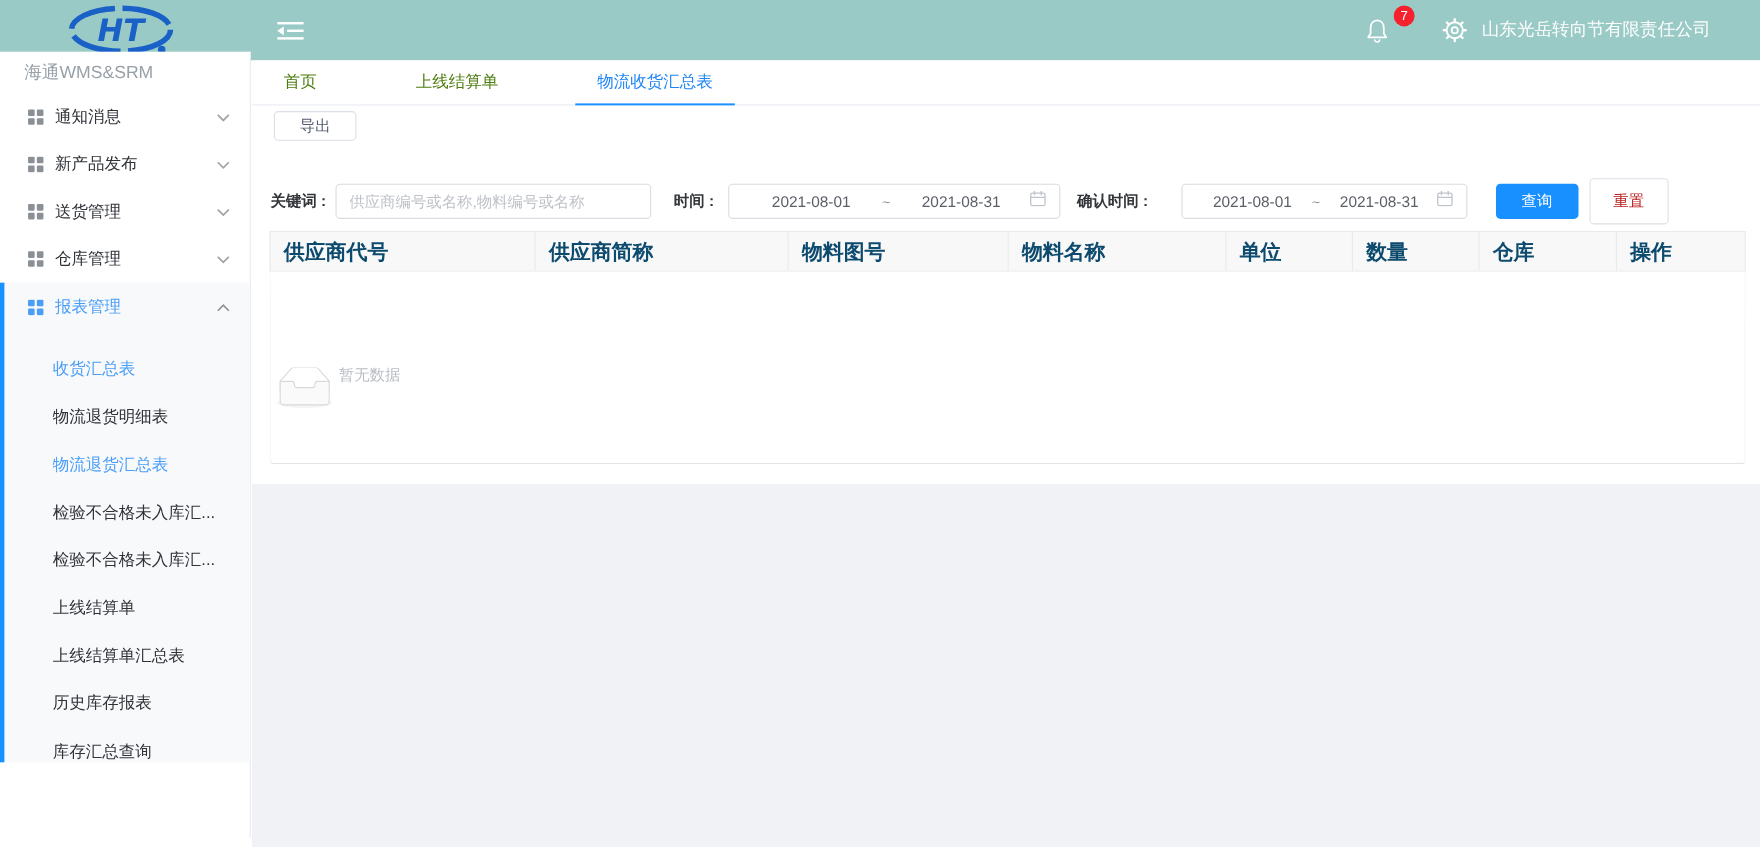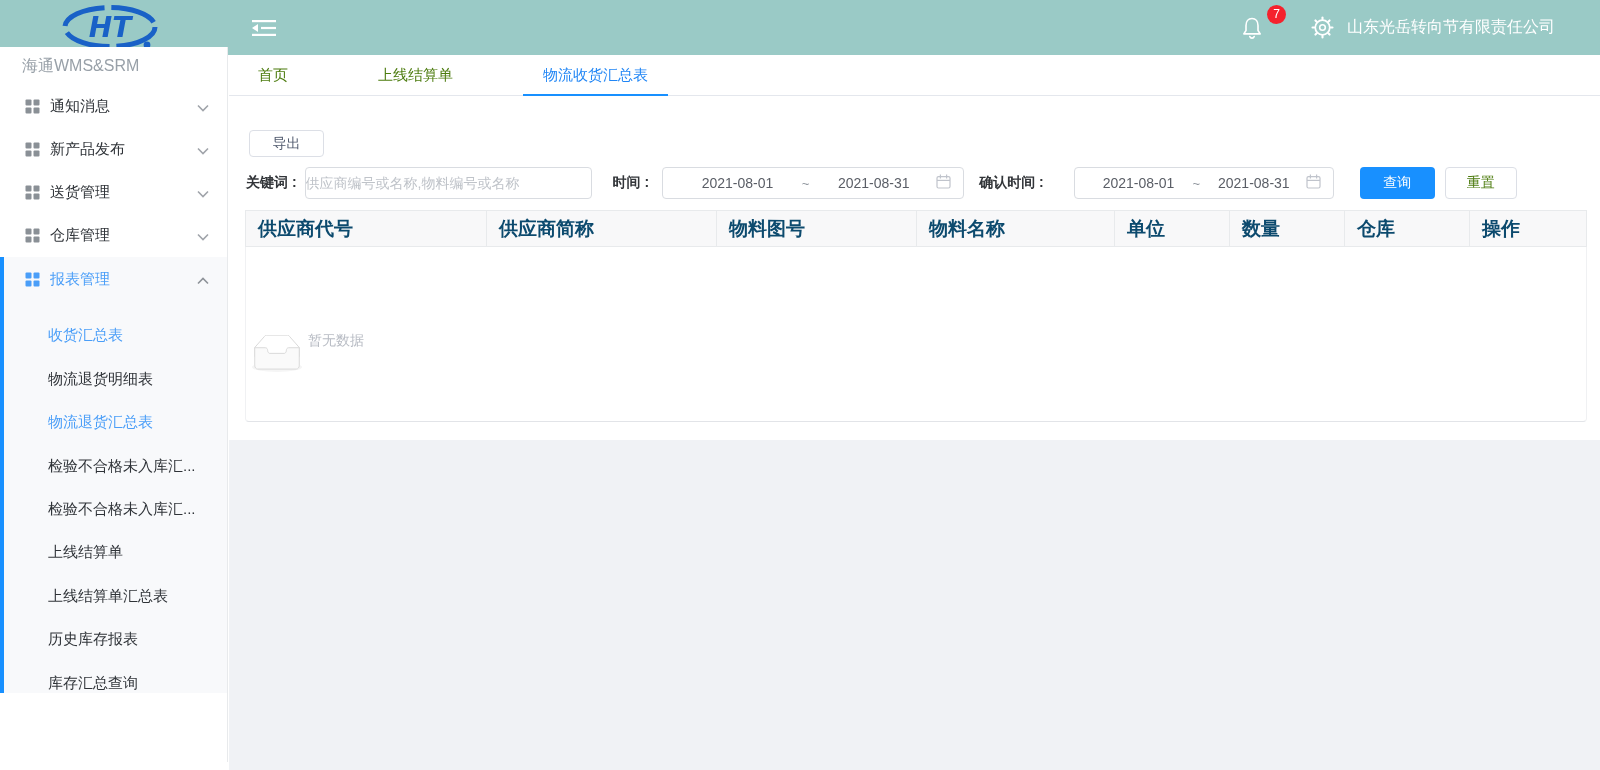--- a/index.html
+++ b/index.html
@@ -19,34 +19,34 @@
 .menu-item .lbl{flex:1}
 .group{background:#f8f9fb;border-left:4px solid #1890ff}
 .group .g-head{height:45px;padding-left:21px;color:#4a9ef8}
 .sub-item{height:43.4px;display:flex;align-items:flex-end;padding-left:44px;font-size:15px;color:#2f3338;cursor:pointer}
 .sub-item.active{color:#4a9ef8}
 .content{position:absolute;left:229px;top:55px;width:1371px;height:715px;background:#f0f2f5}
 .tabbar{height:41px;background:#fff;border-bottom:1px solid #e4e7ed;display:flex;padding-left:9px}
 .tab{padding:0 20px;margin-right:50px;line-height:40px;font-size:15px;color:#4d7c0f;border-bottom:2px solid transparent;cursor:pointer;height:41px}
 .tab.active{color:#2186f5;border-bottom-color:#1890ff}
 .panel{height:344px;background:#fff;position:relative}
-.export-btn{position:absolute;left:20px;top:34px;width:75px;height:27px;border:1px solid #dcdfe6;border-radius:4px;background:#fff;font-size:14px;color:#515a6e;display:flex;align-items:center;justify-content:center;cursor:pointer}
+.export-btn{position:absolute;left:20px;top:5px;width:75px;height:27px;border:1px solid #dcdfe6;border-radius:4px;background:#fff;font-size:14px;color:#515a6e;display:flex;align-items:center;justify-content:center;cursor:pointer}
 .filters{position:absolute;left:17px;top:71px;height:32px;display:flex;align-items:center}
 .flabel{font-weight:bold;font-size:14px;color:#323539;white-space:pre}
-.keyword-input{width:287px;height:32px;margin-left:8px;border:1px solid #d9dce1;border-radius:4px;padding:0 0;font-size:14px;color:#333;outline:none}
+.keyword-input{width:287px;height:32px;margin-left:8px;border:1px solid #d9dce1;border-radius:4px;padding:0 12px;font-size:14px;color:#333;outline:none}
 .keyword-input::placeholder{color:#bfc3c9}
 .lab-time{margin-left:21px}
 .datebox{height:32px;border:1px solid #d9dce1;border-radius:4px;display:flex;align-items:center;padding:0 12px;background:#fff;cursor:pointer}
 .datebox .date{flex:1;text-align:center;font-size:14px;color:#5a5e66}
 .datebox .tilde{color:#8d939b;font-size:13px;padding:0 2px}
 .db1{width:302px;margin-left:13px}
 .db2{width:260px;margin-left:30px}
 .lab-confirm{margin-left:15px}
 .query-btn{width:75px;height:32px;background:#1890ff;color:#fff;border:none;border-radius:4px;font-size:14px;margin-left:26px;cursor:pointer}
-.reset-btn{width:72px;height:32px;background:#fff;color:#4d7c0f;border:1px solid #dcdfe6;border-radius:4px;font-size:14px;margin-left:10px;cursor:pointer}
+.reset-btn{width:72px;height:42px;background:#fff;color:#b91c1c;border:1px solid #dcdfe6;border-radius:4px;font-size:14px;margin-left:10px;cursor:pointer}
 .table{position:absolute;left:16px;top:114px;width:1342px}
 .thead{display:flex;height:37px;background:#f8f8f9;border:1px solid #e8eaec}
 .th{display:flex;align-items:center;padding-left:12px;font-size:19px;font-weight:700;color:#0c4a6e;border-right:1px solid #e8eaec}
 .th:last-child{border-right:none}
 .c0{width:241px}.c1{width:230px}.c2{width:200px}.c3{width:198px}.c4{width:115px}.c5{width:115px}.c6{width:125px}.c7{width:116px;flex:1}
 .tbody{height:175px;border-left:1px solid #f0f1f3;border-right:1px solid #f0f1f3;border-bottom:1px solid #e2e4e8;display:flex;flex-direction:row;align-items:center;border-radius:0 0 4px 4px;background:#fff}
 .empty-icon{margin-top:45px}
 .empty-text{margin-top:13px;font-size:14px;color:#b8bcc4}
 </style>
 </head>

